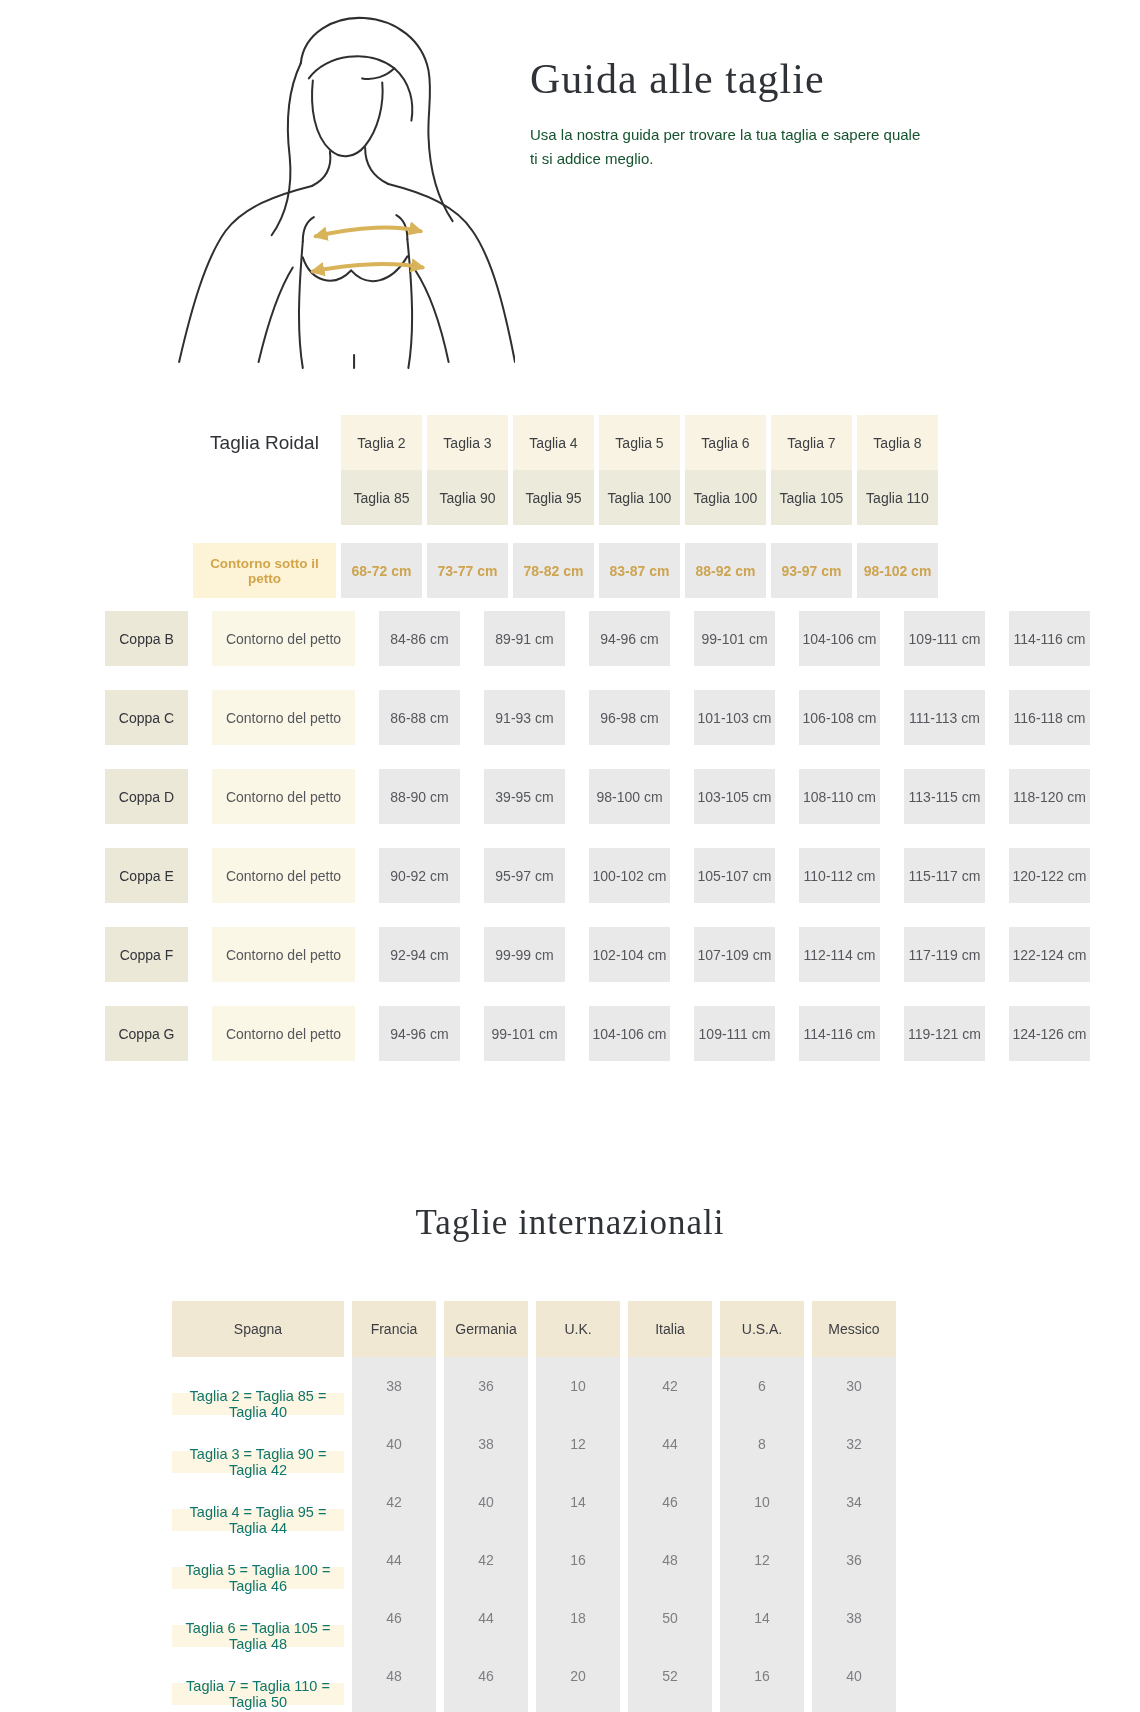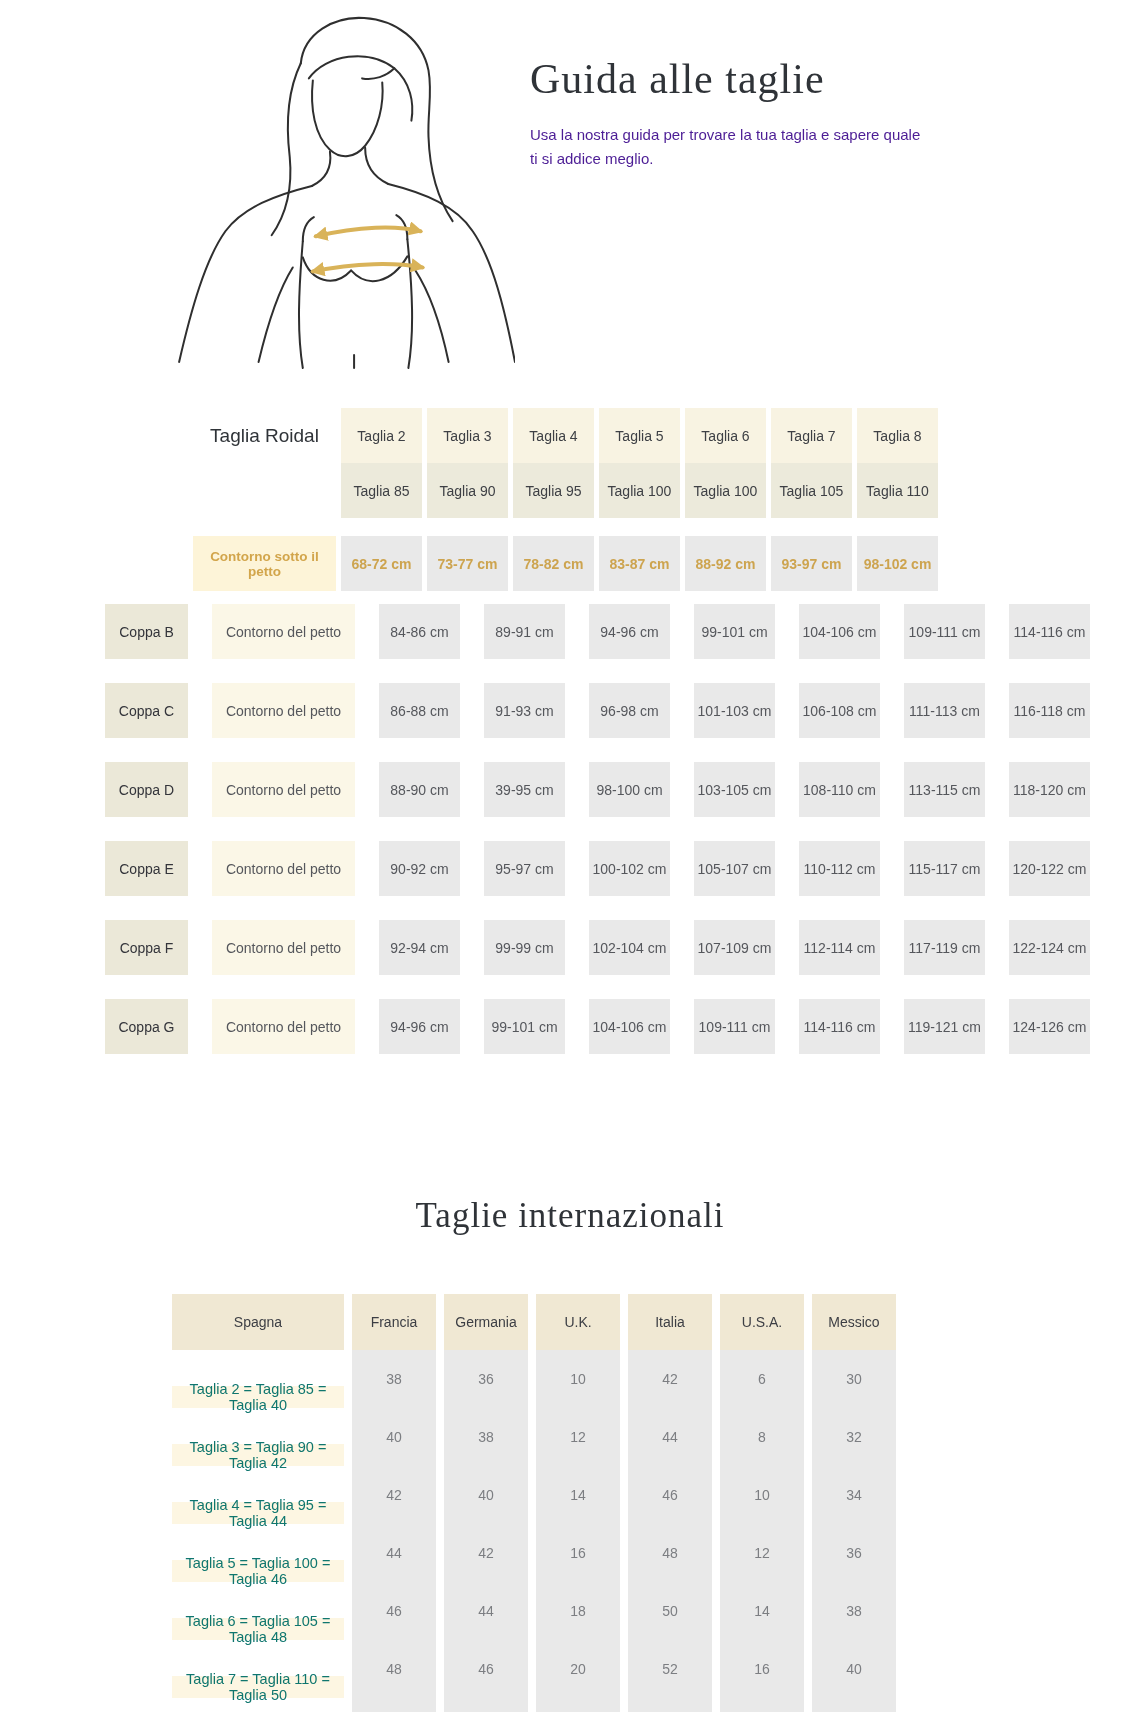--- a/index.html
+++ b/index.html
@@ -4,25 +4,25 @@
 <style>
   html,body{margin:0;padding:0;background:#ffffff;}
   body{width:1140px;height:1712px;font-family:"Liberation Sans",sans-serif;position:relative;overflow:hidden;}
 
   
   .hero{position:relative;height:395px;}
   .figure-wrap{position:absolute;left:163px;top:8px;width:352px;height:362px;}
   .hero-text{position:absolute;left:530px;top:55px;width:420px;}
   .hero-text h1{font-family:"Liberation Serif",serif;font-weight:400;font-size:42px;
     color:#2f3338;margin:0 0 20px 0;letter-spacing:1px;}
-  .hero-text p{font-size:15px;line-height:1.6;color:#4c1d95;margin:0;width:392px;}
+  .hero-text p{font-size:15px;line-height:1.6;color:#14532d;margin:0;width:392px;}
 
   
   .grid{display:grid;grid-template-columns:83px 143px repeat(7,81px);column-gap:5px;margin-left:105px;}
-  #t1-head{margin-top:13px;grid-auto-rows:55px;}
+  #t1-head{margin-top:20px;grid-auto-rows:55px;}
   #t1-under{grid-auto-rows:55px;margin-top:18px;}
   #t1-cups{grid-auto-rows:55px;margin-top:13px;gap:24px;}
   .c{display:flex;align-items:center;justify-content:center;font-size:14px;color:#55575c;text-align:center;}
   .blank{background:transparent;}
   .corner{font-size:19px;color:#2f3338;}
   .cream{background:#f8f3e2;color:#3e4045;}
   .beige{background:#eceadb;color:#3e4045;}
   .gold-label{background:#fdf4d8;color:#d2a54b;font-weight:bold;font-size:13.5px;}
   .gold-val{background:#e9e9e9;color:#cda44f;font-weight:bold;}
   .cup{background:#ebe8d8;color:#33343a;}

